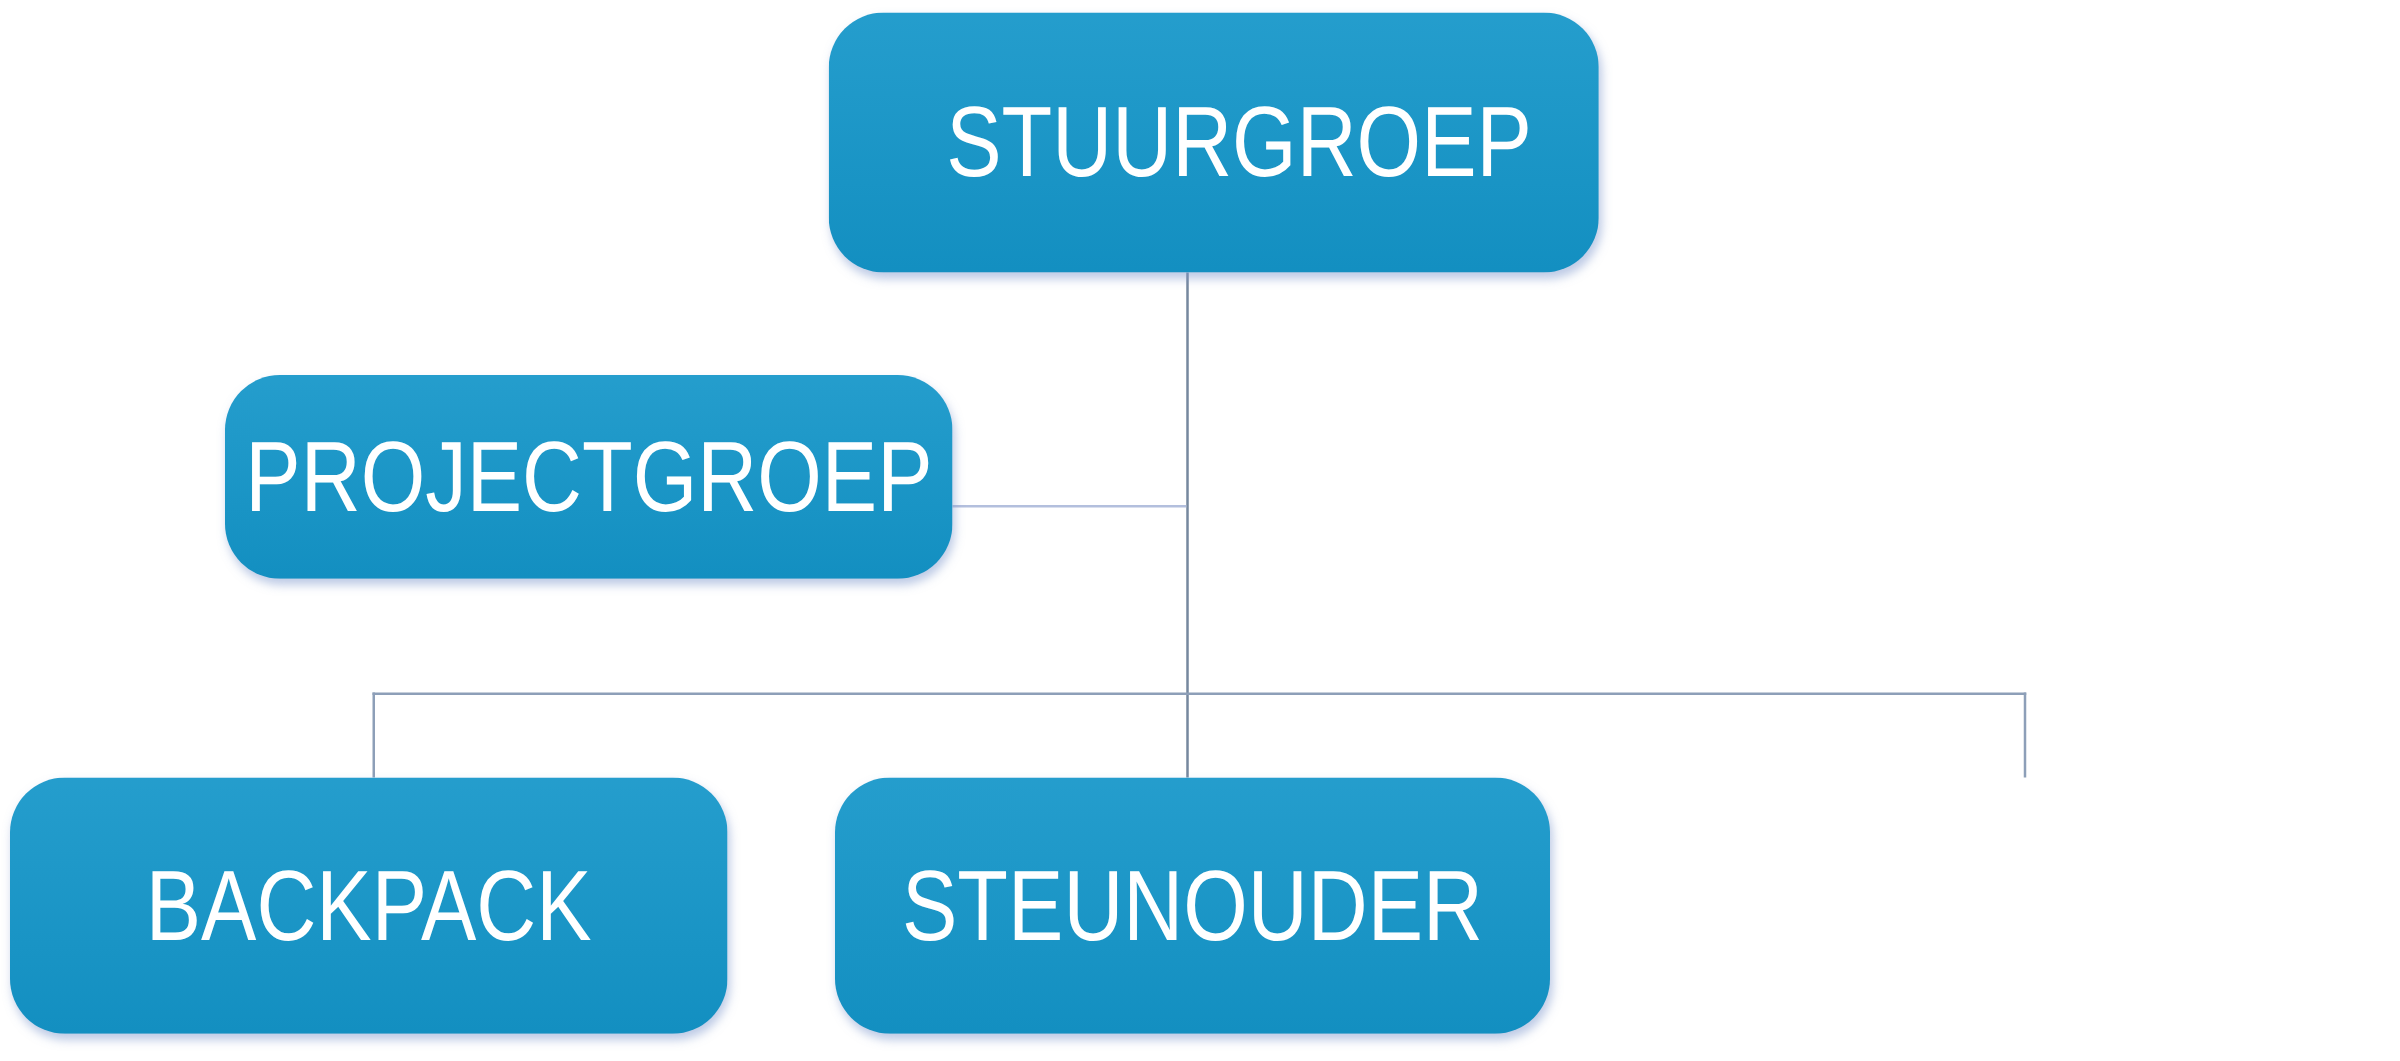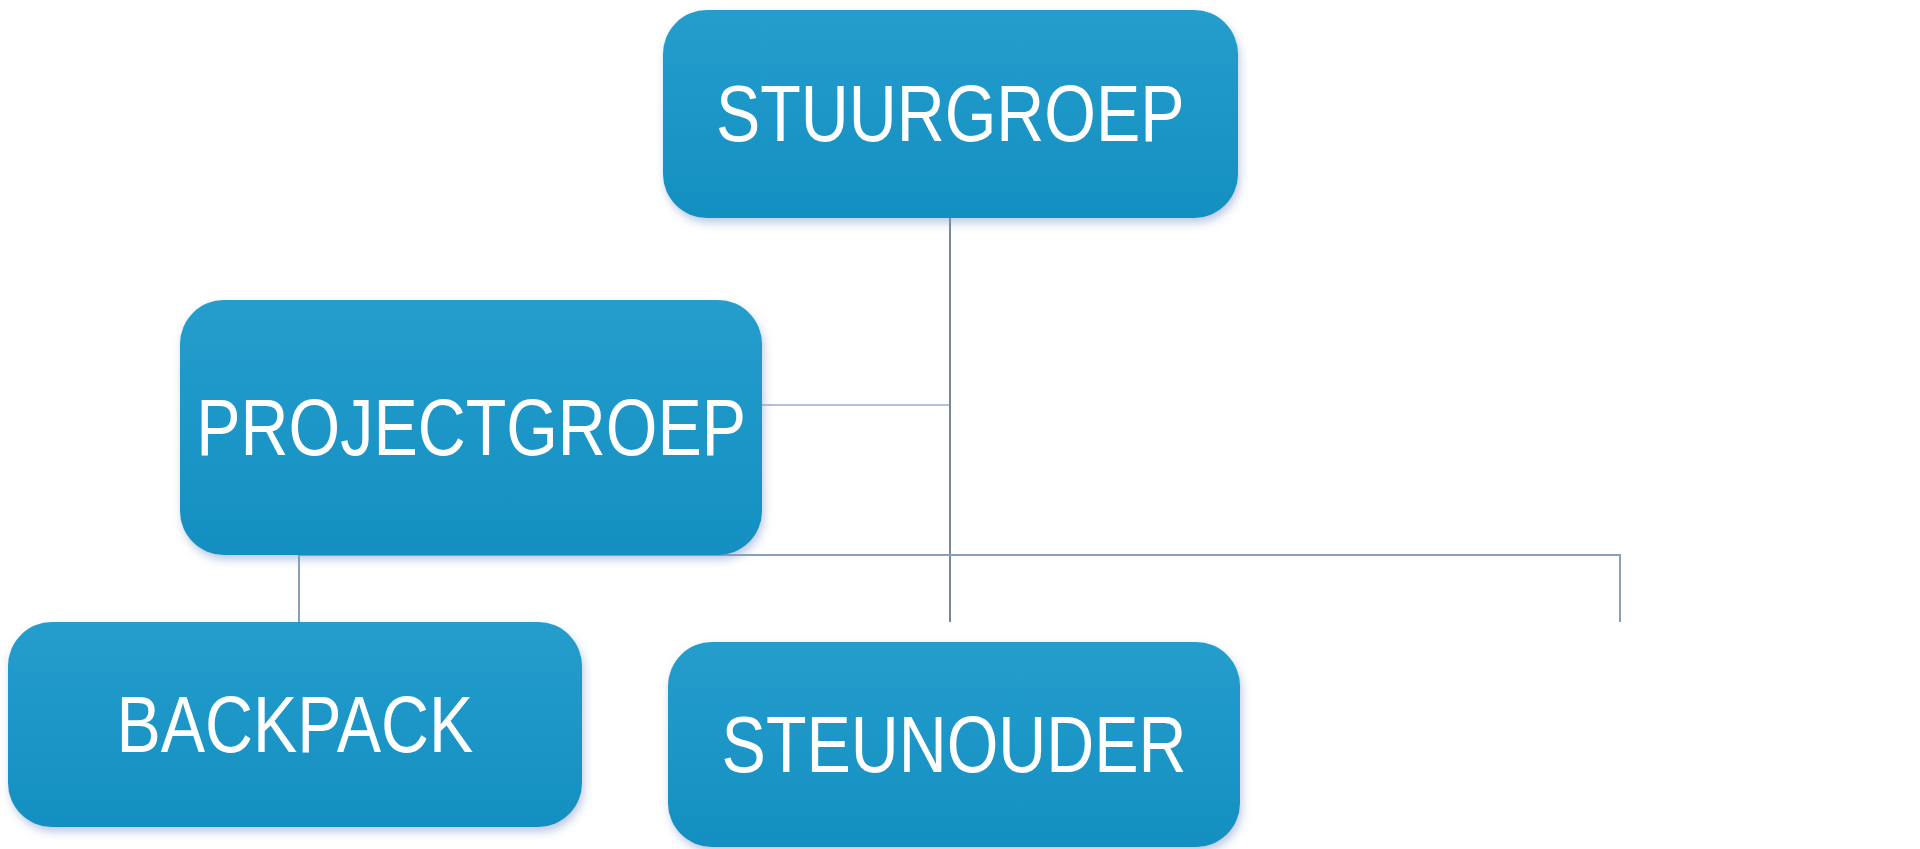--- a/index.html
+++ b/index.html
@@ -37,30 +37,30 @@
 <body>
 
 <div class="canvas">
 
   <div class="conn main" style="left:949px;  top:218px; width:2px;    height:404px;"></div>
   <div class="conn side" style="left:762px;  top:404px; width:187px;  height:2px;"></div>
   <div class="conn branch" style="left:298px;  top:554px; width:1323px; height:2px;"></div>
   <div class="conn branch" style="left:298px;  top:554px; width:2px;    height:68px;"></div>
   <div class="conn branch" style="left:1619px; top:554px; width:2px;    height:68px;"></div>
 
-  <div class="node" style="left:663px;  top:10px;  width:575px; height:208px;">
+  <div class="node" style="left:663px;  top:10px;  width:575px; height:208px;padding-left:41px;">
     <span class="label">STUURGROEP</span>
   </div>
 
-  <div class="node" style="left:180px;  top:300px; width:582px; height:255px;">
+  <div class="node" style="left:180px;  top:300px; width:582px; height:163px;">
     <span class="label">PROJECTGROEP</span>
   </div>
 
   <div class="node" style="left:8px;    top:622px; width:574px; height:205px;">
     <span class="label">BACKPACK</span>
   </div>
 
-  <div class="node" style="left:668px;  top:642px; width:572px; height:205px;">
+  <div class="node" style="left:668px;  top:622px; width:572px; height:205px;">
     <span class="label">STEUNOUDER</span>
   </div>
 
 
 </div>
 
 </body></html>

